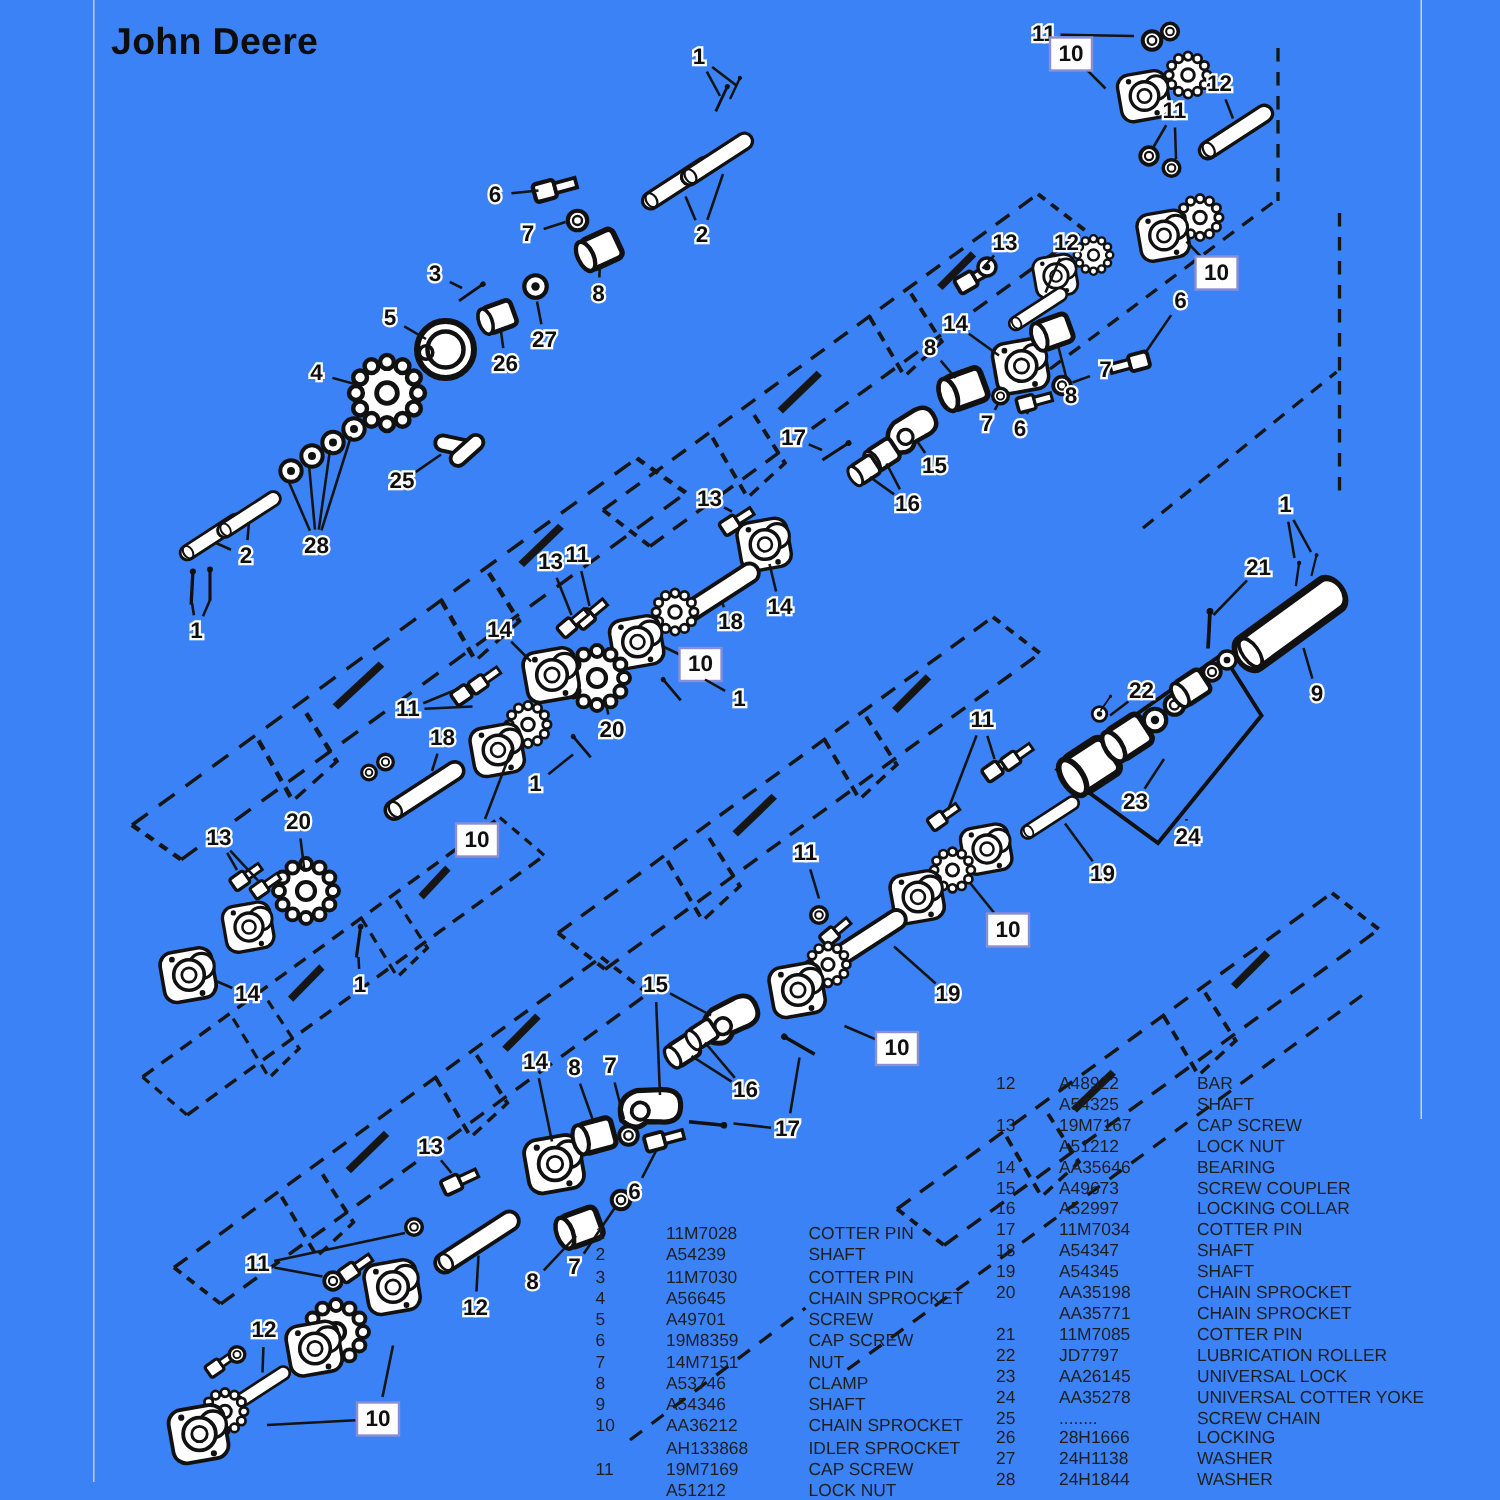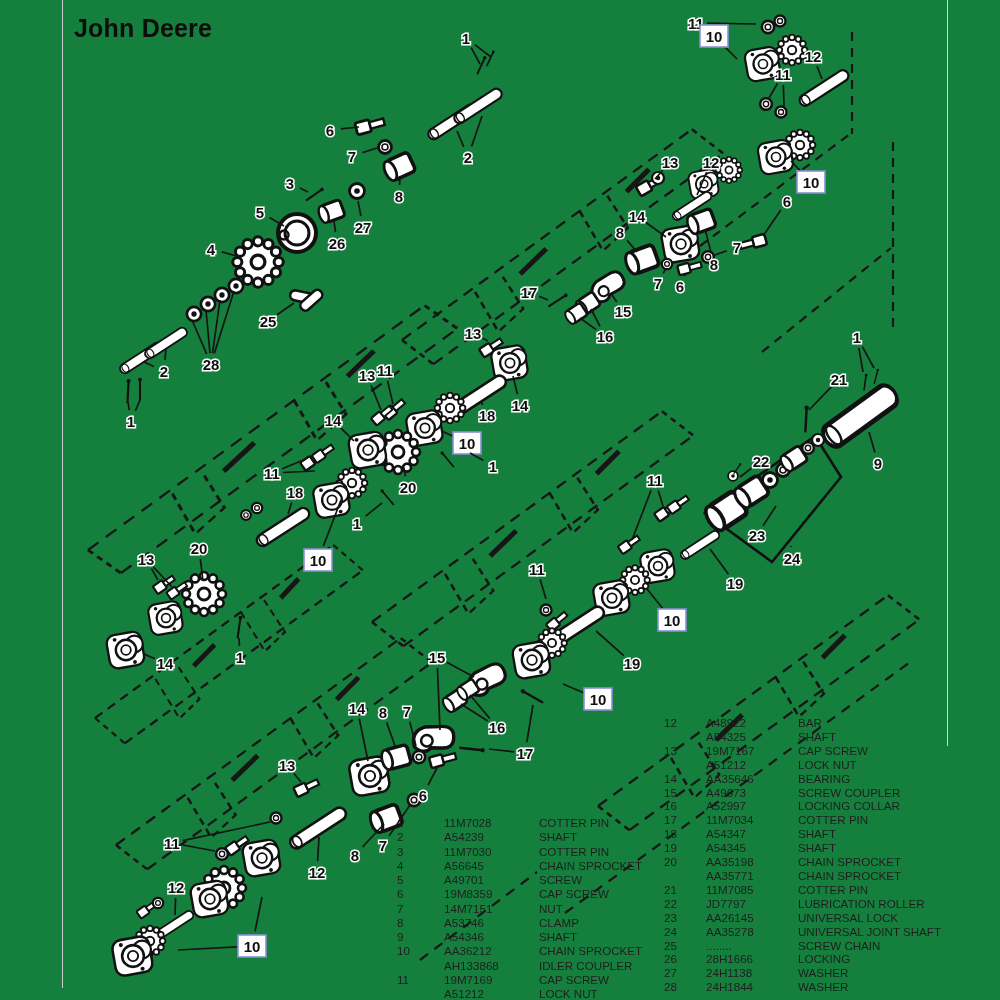--- a/index.html
+++ b/index.html
@@ -1,17 +1,17 @@
 <!DOCTYPE html>
 <html style="--box: #8a8fd4;"><head>
 <meta charset="utf-8">
 <style>
   :root{ --box:#8a8fd4; --ink:#161616; }
   html,body{margin:0;padding:0;background:#fff;}
-  .page{position:relative;width:1000px;height:1000px;background:#15803d;overflow:hidden;
+  .page{position:relative;width:1000px;height:1000px;background:#3b82f6;overflow:hidden;
         font-family:"Liberation Sans",sans-serif;}
   .page-edge{position:absolute;top:0;width:1px;background:#c9c9c9;}
   .title{position:absolute;left:74px;top:14px;font-size:25px;font-weight:700;color:#0d0d0d;
          letter-spacing:0.2px;}
   svg.diagram{position:absolute;left:0;top:0;}
   svg.diagram .leader{stroke:#141414;stroke-width:1.7;fill:none;}
   svg.diagram text.callout{font:700 15px "Liberation Sans",sans-serif;fill:#0f0f0f;
         text-anchor:middle;dominant-baseline:central;paint-order:stroke;stroke:#fdfdfd;stroke-width:3px;}
   svg.diagram rect.hotbox{fill:#fdfdfd;stroke:var(--box);stroke-width:1.6;}
   .ptable{position:absolute;color:#1e1e1e;}
@@ -479,21 +479,21 @@
         <span class="pc2">SHAFT</span>
       </div>
       <div class="prow">
         <span class="pc0">10</span>
         <span class="pc1">AA36212</span>
         <span class="pc2">CHAIN SPROCKET</span>
       </div>
       <div class="prow">
         <span class="pc0"></span>
         <span class="pc1">AH133868</span>
-        <span class="pc2">IDLER COUPLER</span>
+        <span class="pc2">IDLER SPROCKET</span>
       </div>
       <div class="prow">
         <span class="pc0">11</span>
         <span class="pc1">19M7169</span>
         <span class="pc2">CAP SCREW</span>
       </div>
       <div class="prow">
         <span class="pc0"></span>
         <span class="pc1">A51212</span>
         <span class="pc2">LOCK NUT</span>
@@ -571,21 +571,21 @@
         <span class="pc2">LUBRICATION ROLLER</span>
       </div>
       <div class="prow">
         <span class="pc0">23</span>
         <span class="pc1">AA26145</span>
         <span class="pc2">UNIVERSAL LOCK</span>
       </div>
       <div class="prow">
         <span class="pc0">24</span>
         <span class="pc1">AA35278</span>
-        <span class="pc2">UNIVERSAL JOINT SHAFT</span>
+        <span class="pc2">UNIVERSAL COTTER YOKE</span>
       </div>
       <div class="prow">
         <span class="pc0">25</span>
         <span class="pc1">........</span>
         <span class="pc2">SCREW CHAIN</span>
       </div>
       <div class="prow">
         <span class="pc0">26</span>
         <span class="pc1">28H1666</span>
         <span class="pc2">LOCKING</span>

